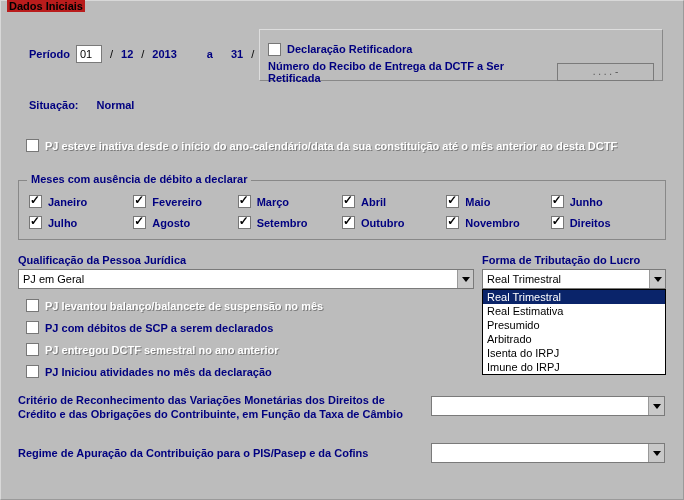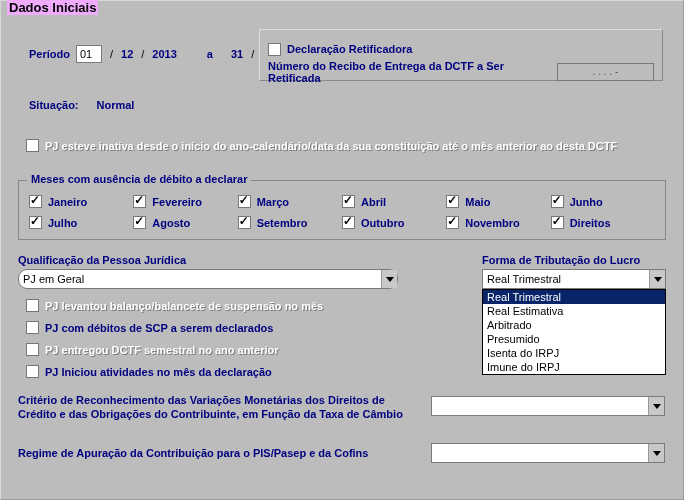--- a/index.html
+++ b/index.html
@@ -18,23 +18,23 @@
     border: 1px solid #9a9a9a;
     border-top-color: #d8d8d8;
     border-left-color: #d8d8d8;
     padding: 16px 14px 10px 14px;
   }
   .panel-title {
     position: absolute;
     top: -1px; left: 6px;
     color: #000;
     font-weight: bold;
-    font-size: 13px;
+    font-size: 11px;
     padding: 0 2px;
-    background: #f0abfc;
+    background: #b91c1c;
   }
   .row { display: flex; align-items: center; }
   .label { color: #000080; }
   .field-inline {
     font-family: Tahoma, Arial, sans-serif;
     font-size: 11px;
     height: 18px;
     border: 1px solid #7a7a7a;
     background: #fff;
     color: #000;
@@ -123,21 +123,21 @@
     color: #000;
     cursor: pointer;
   }
   .select .arrow {
     width: 16px; height: 18px;
     background: #c8c8c8;
     border-left: 1px solid #999;
     display: flex; align-items: center; justify-content: center;
   }
   .arrow svg { width: 8px; height: 8px; }
-  .qual-select { left: 17px; top: 268px; width: 380px; border-radius: 9px; }
+  .qual-select { left: 17px; top: 268px; width: 456px; }
   .forma-select { left: 481px; top: 268px; width: 184px; }
   .dropdown {
     position: absolute;
     left: 481px; top: 288px;
     width: 184px;
     background: #fff;
     border: 1px solid #000;
     z-index: 20;
     font-weight: normal;
   }
@@ -277,22 +277,22 @@
     <span class="arrow">
         <svg viewBox="0 0 8 8">
           <polygon points="0,2 8,2 4,7" fill="#000"></polygon>
         </svg>
       </span>
   </div>
 
   <div class="dropdown">
     <div class="opt sel">Real Trimestral</div>
     <div class="opt">Real Estimativa</div>
+    <div class="opt">Presumido</div>
     <div class="opt">Arbitrado</div>
-    <div class="opt">Presumido</div>
     <div class="opt">Isenta do IRPJ</div>
     <div class="opt">Imune do IRPJ</div>
   </div>
 
   <div class="chk-line opt-line l1">
     <span class="chk"></span>
     <span class="disabled-text">PJ levantou balanço/balancete de suspensão no mês</span>
   </div>
   <div class="chk-line opt-line l2">
     <span class="chk"></span>

